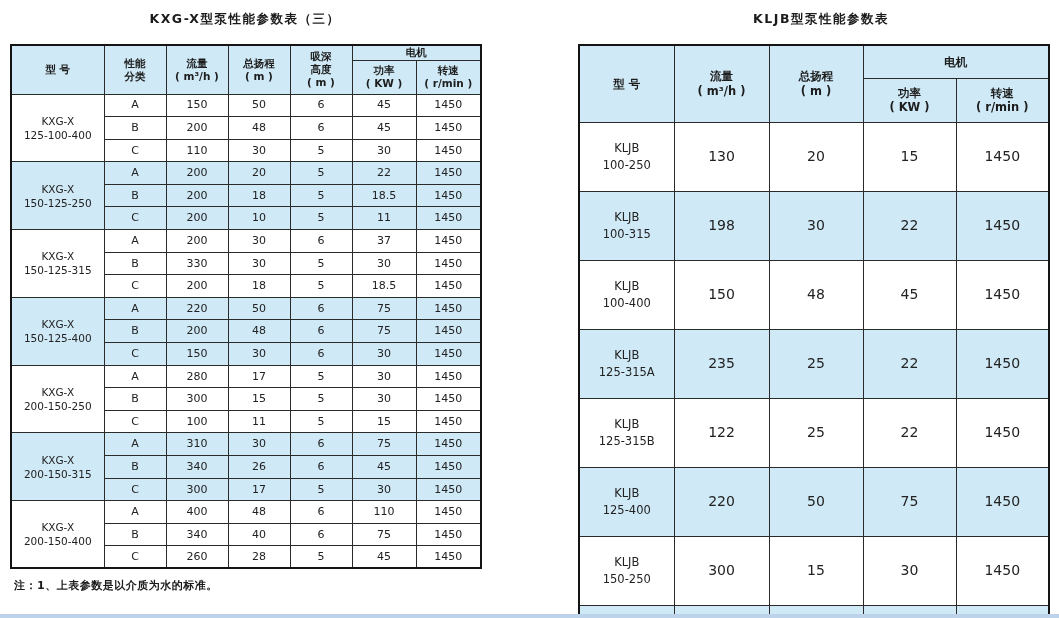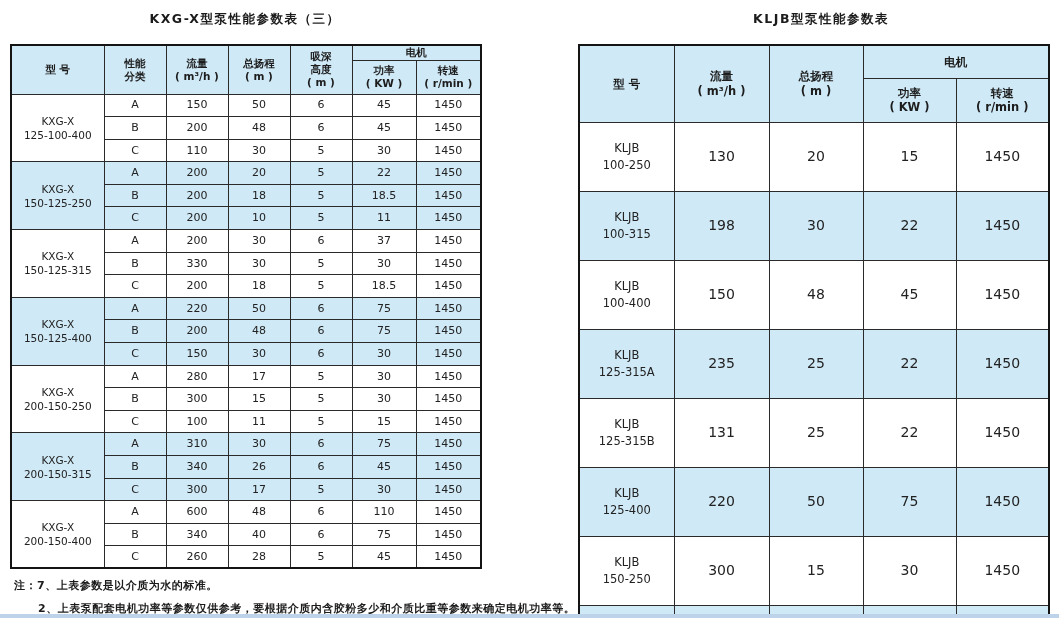--- a/index.html
+++ b/index.html
@@ -253,21 +253,21 @@
           <td>300</td>
           <td>17</td>
           <td>5</td>
           <td>30</td>
           <td>1450</td>
         </tr>
         <tr>
           <td class="model" rowspan="3">KXG-X
 200-150-400</td>
           <td>A</td>
-          <td>600</td>
+          <td>400</td>
           <td>48</td>
           <td>6</td>
           <td>110</td>
           <td>1450</td>
         </tr>
         <tr>
           <td>B</td>
           <td>340</td>
           <td>40</td>
           <td>6</td>
@@ -338,21 +338,21 @@
           <td class="model">KLJB
 125-315A</td>
           <td>235</td>
           <td>25</td>
           <td>22</td>
           <td>1450</td>
         </tr>
         <tr>
           <td class="model">KLJB
 125-315B</td>
-          <td>131</td>
+          <td>122</td>
           <td>25</td>
           <td>22</td>
           <td>1450</td>
         </tr>
         <tr class="blue">
           <td class="model">KLJB
 125-400</td>
           <td>220</td>
           <td>50</td>
           <td>75</td>
@@ -370,17 +370,16 @@
           <td class="model">KLJB
 150-315</td>
           <td>340</td>
           <td>26</td>
           <td>45</td>
           <td>1450</td>
         </tr>
       </tbody>
   </table>
 
-  <div id="note-1" class="note">注：7、上表参数是以介质为水的标准。</div>
-  <div id="note-2" class="note">2、上表泵配套电机功率等参数仅供参考，要根据介质内含胶粉多少和介质比重等参数来确定电机功率等。</div>
+  <div id="note-1" class="note">注：1、上表参数是以介质为水的标准。</div>
 
   <div class="bottom-strip"></div>
 </div>
 
 </body></html>

